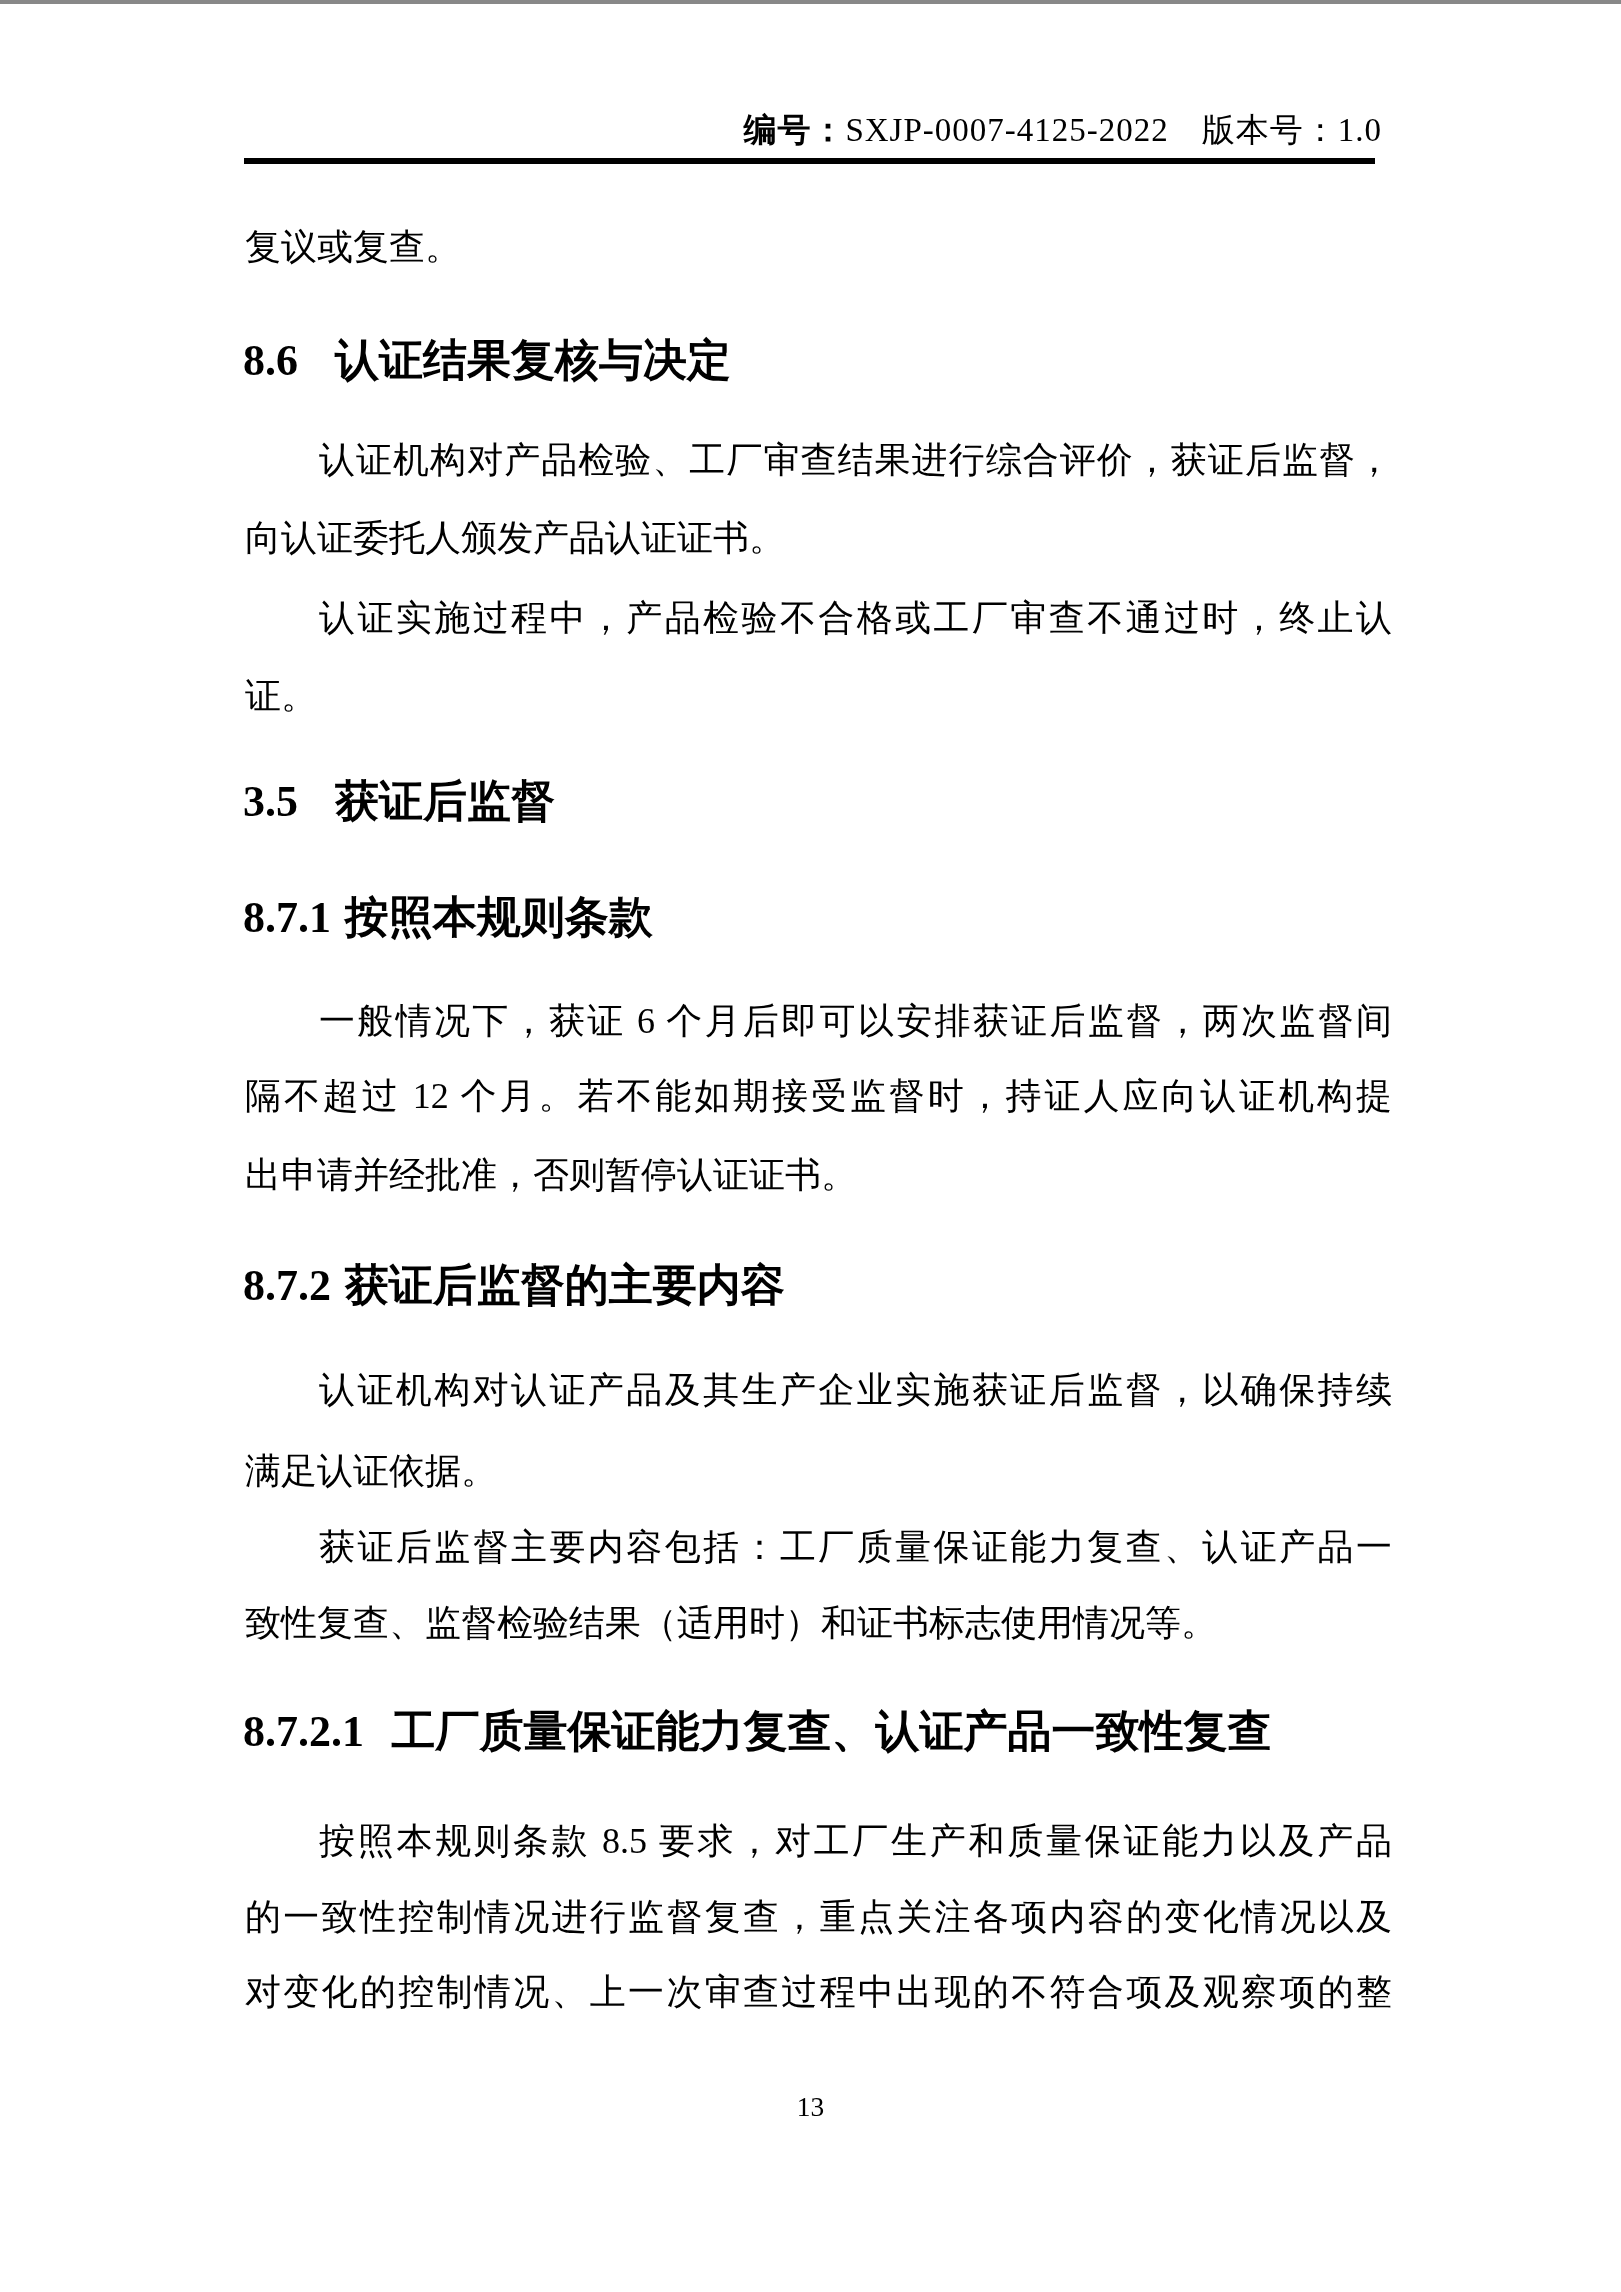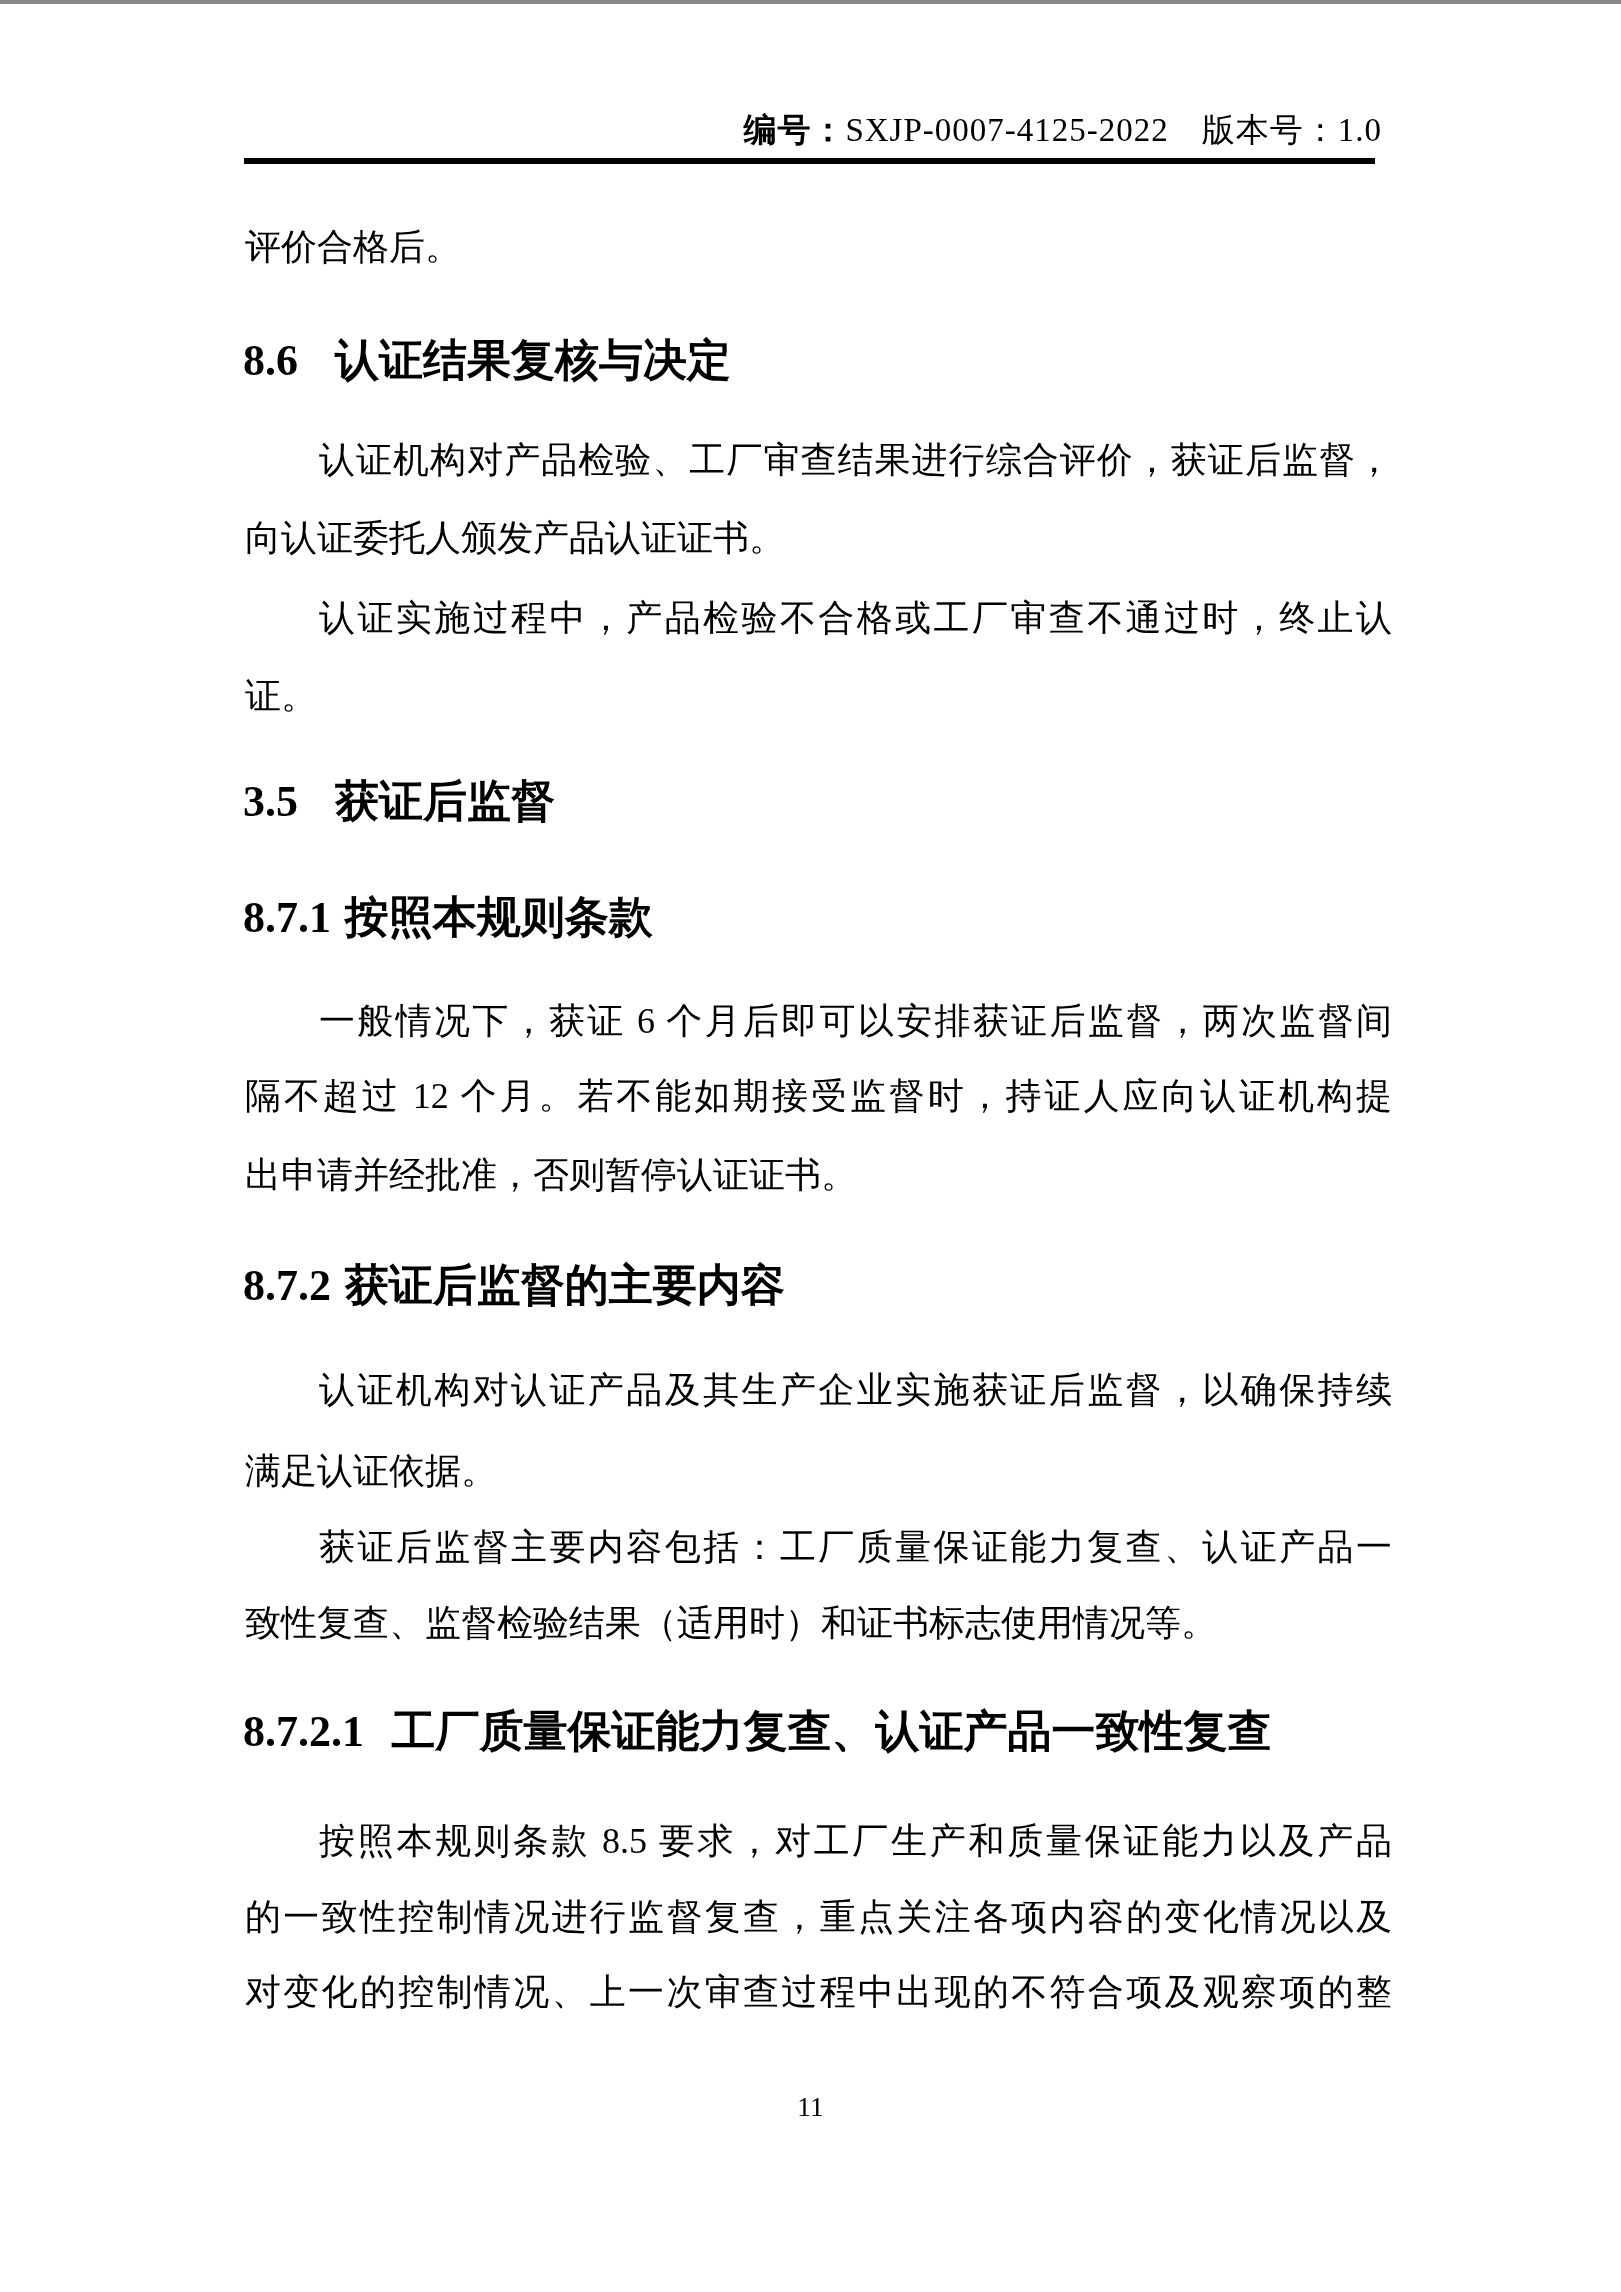--- a/index.html
+++ b/index.html
@@ -75,21 +75,21 @@
 <body>
 
 <div class="page">
 
   <div class="hdr-row">
     <span class="hdr-label-bold">编号：</span><span>SXJP-0007-4125-2022</span><span class="hdr-gap"></span><span>版本号：</span><span>1.0</span>
   </div>
 
   <div class="hdr-rule"></div>
 
-  <div class="bline" style="top:223px">评价合格后。</div>
+  <div class="bline" style="top:223px">复议或复查。</div>
 
   <div class="heading" style="top:333px">
     <span class="hnum gap-lg">8.6</span><span>认证结果复核与决定</span>
   </div>
 
   <div class="bline fill ind" style="top:436px">认证机构对产品检验、工厂审查结果进行综合评价，获证后监督，</div>
   <div class="bline fill ind" style="top:594px">认证实施过程中，产品检验不合格或工厂审查不通过时，终止认</div>
 
   <div class="bline" style="top:514px">向认证委托人颁发产品认证证书。</div>
   <div class="bline" style="top:672px">证。</div>
@@ -117,16 +117,16 @@
   <div class="bline" style="top:1599px">致性复查、监督检验结果（适用时）和证书标志使用情况等。</div>
 
   <div class="heading" style="top:1704px">
     <span class="hnum gap-md">8.7.2.1</span><span>工厂质量保证能力复查、认证产品一致性复查</span>
   </div>
 
   <div class="bline fill ind" style="top:1817px">按照本规则条款 8.5 要求，对工厂生产和质量保证能力以及产品</div>
   <div class="bline fill" style="top:1968px">对变化的控制情况、上一次审查过程中出现的不符合项及观察项的整</div>
   <div class="bline fill" style="top:1893px">的一致性控制情况进行监督复查，重点关注各项内容的变化情况以及</div>
 
-  <div class="page-footer">11</div>
+  <div class="page-footer">13</div>
 
 </div>
 
 
 </body></html>

